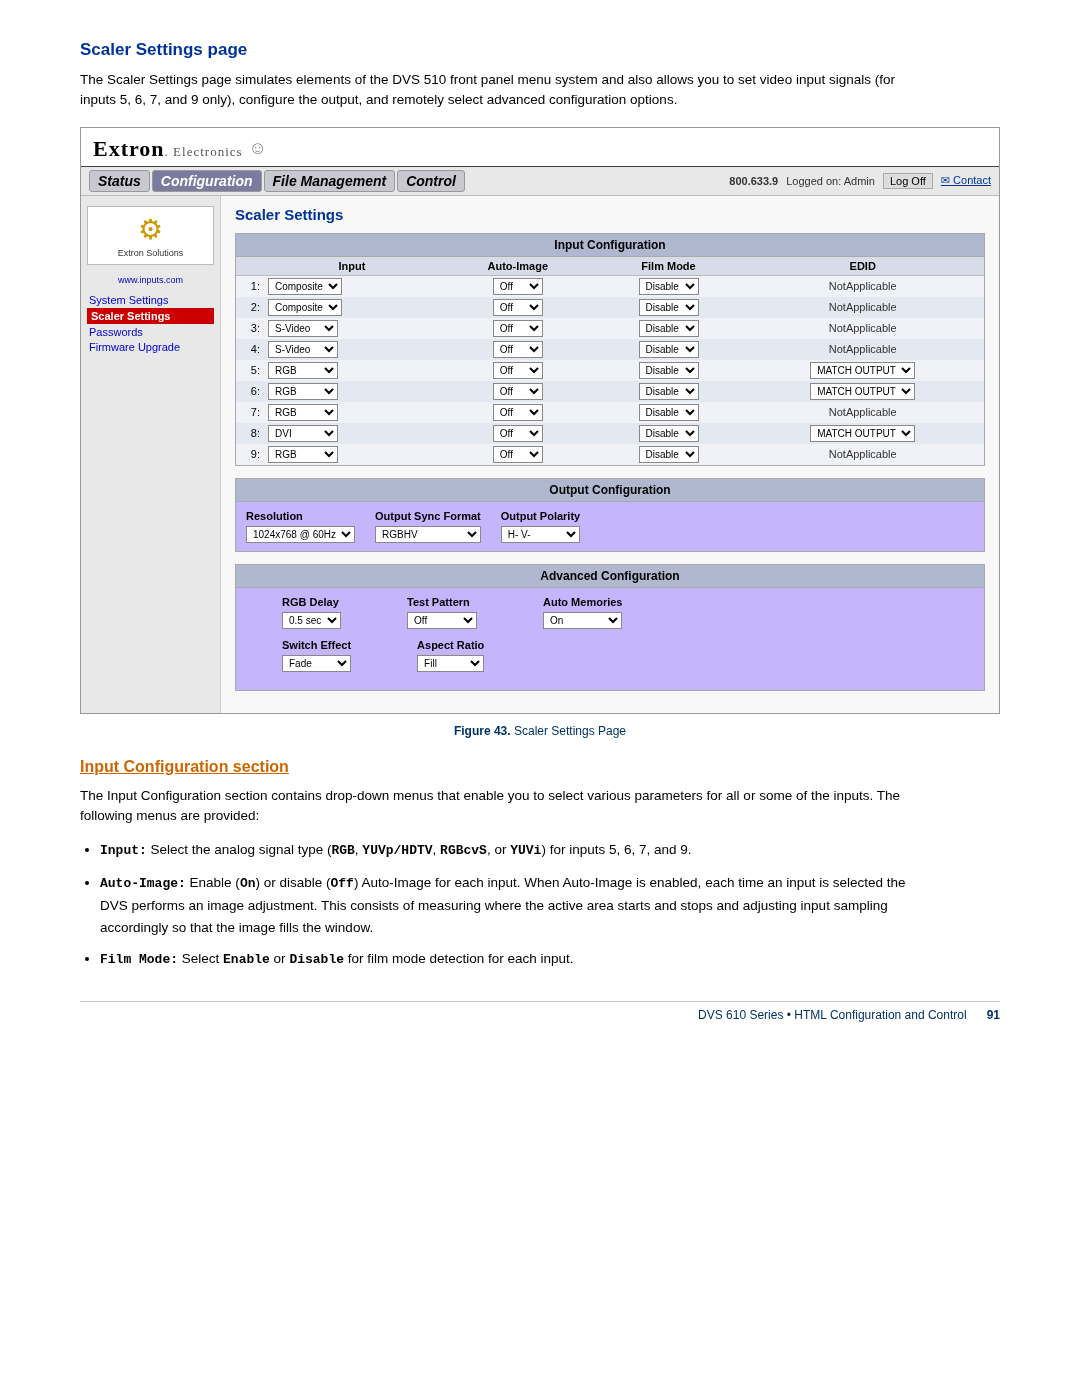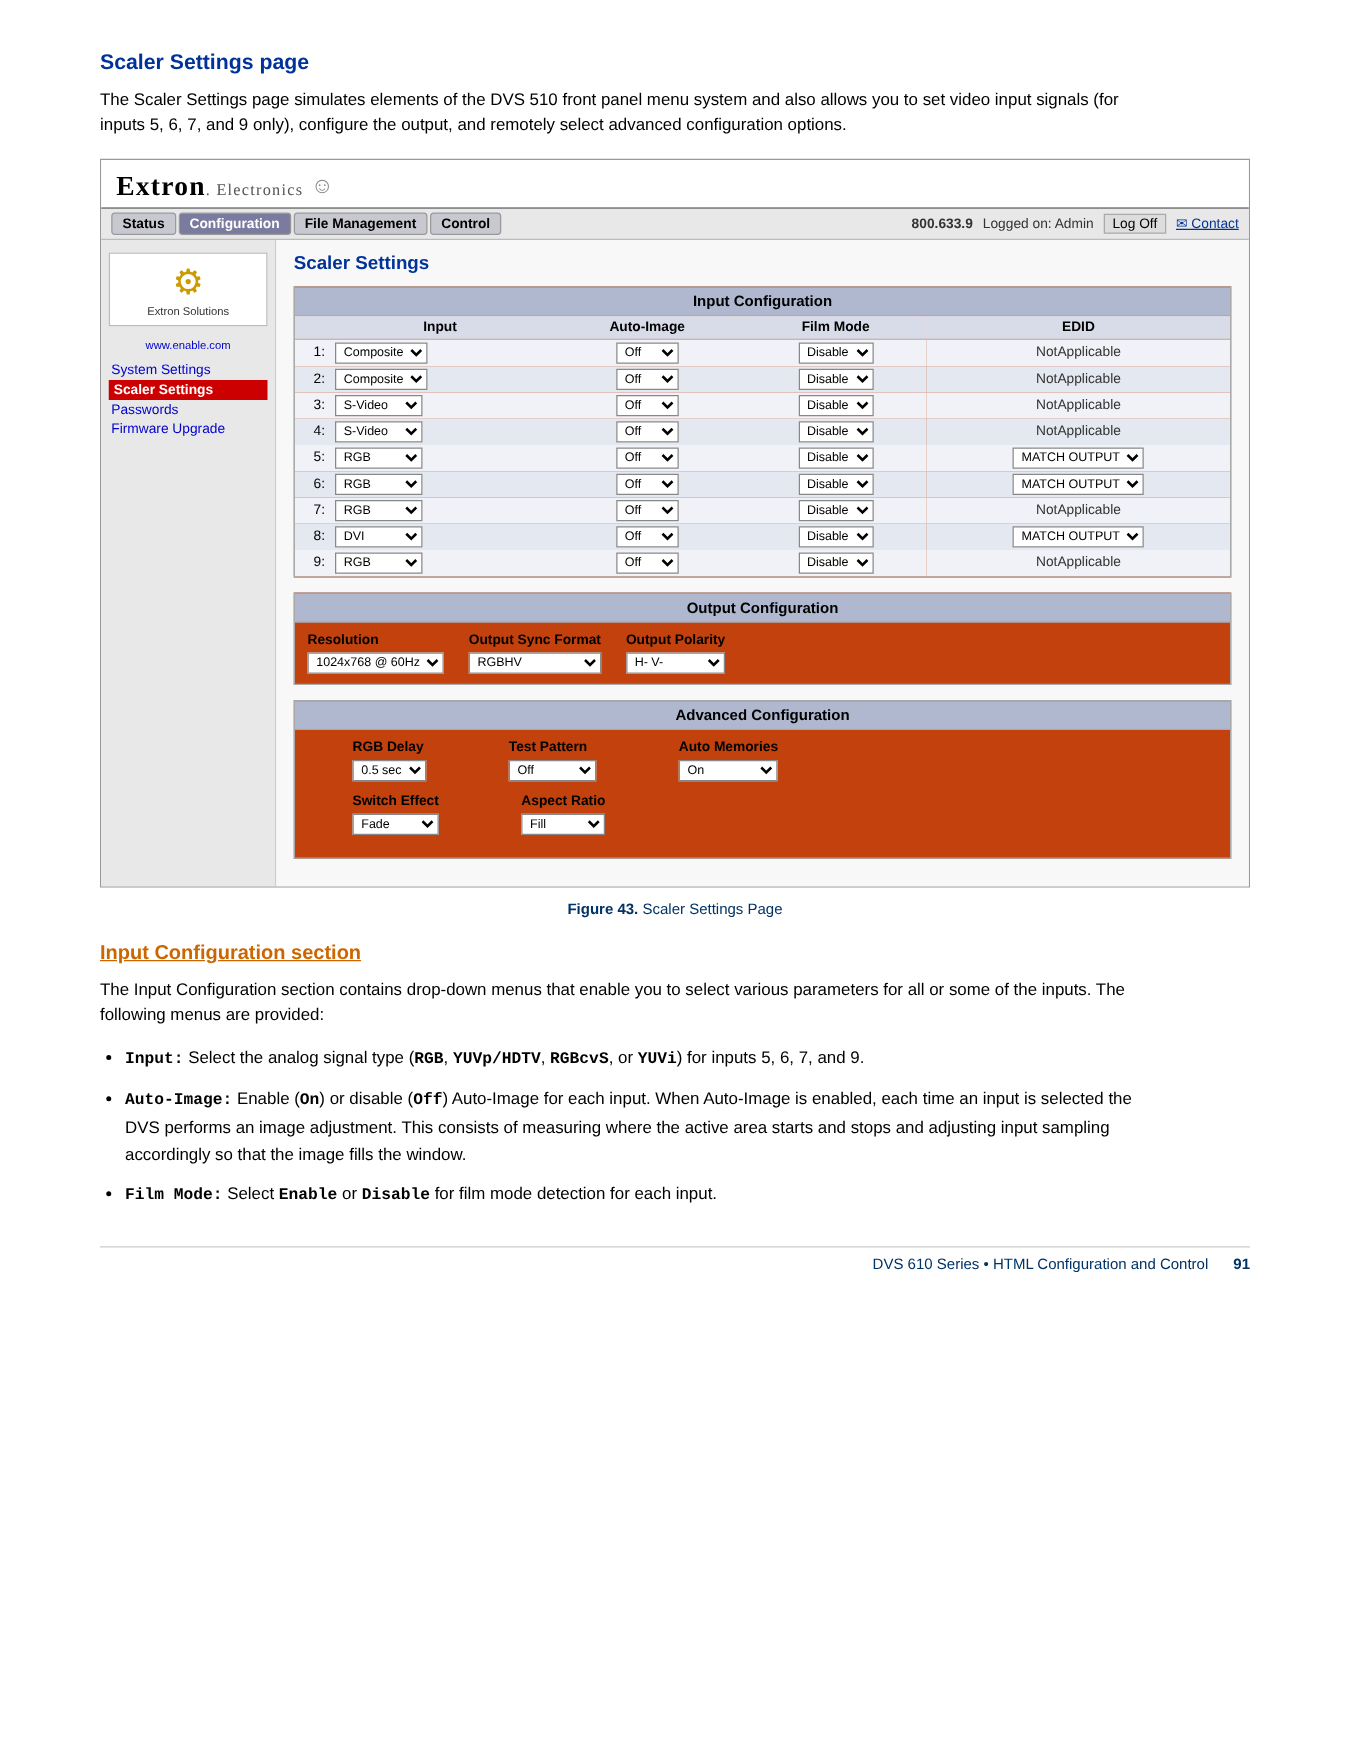--- a/index.html
+++ b/index.html
@@ -66,24 +66,25 @@
     }
     .nav-left {
       display: flex;
       gap: 2px;
     }
     .nav-btn {
       background: #c8c8d0;
       border: 1px solid #999;
       border-radius: 3px;
       padding: 2px 8px;
-      font-size: 11px;
+      font-size: 14px;
       font-weight: bold;
       color: #000;
       cursor: pointer;
+      font-style: italic;
     }
     .nav-btn.active {
       background: #7b7ba0;
       color: #fff;
     }
     .nav-right {
       display: flex;
       align-items: center;
       gap: 8px;
       font-size: 11px;
@@ -172,21 +173,21 @@
       background: #f8f8f8;
     }
     .content-title {
       font-size: 15px;
       font-weight: bold;
       color: #003399;
       margin-bottom: 10px;
     }
     
     .config-section {
-      background: #c2410c;
+      background: #c4b5fd;
       border: 1px solid #aaa;
       margin-bottom: 12px;
     }
     .config-section-header {
       background: #b0b8d0;
       text-align: center;
       font-size: 12px;
       font-weight: bold;
       color: #000;
       padding: 4px;
@@ -378,21 +379,21 @@
       </div>
     </div>
 
     <div class="main-area">
 
       <div class="sidebar">
         <div class="sidebar-logo">
           <span class="sidebar-logo-gear">⚙</span>
           <span class="sidebar-logo-text">Extron Solutions</span>
         </div>
-        <span class="sidebar-url">www.enable.com</span>
+        <span class="sidebar-url">www.inputs.com</span>
         <nav class="sidebar-nav">
           <a href="#">System Settings</a>
           <a href="#" class="active-link">Scaler Settings</a>
           <a href="#">Passwords</a>
           <a href="#">Firmware Upgrade</a>
         </nav>
       </div>
 
       <div class="content-area">
         <div class="content-title">Scaler Settings</div>

